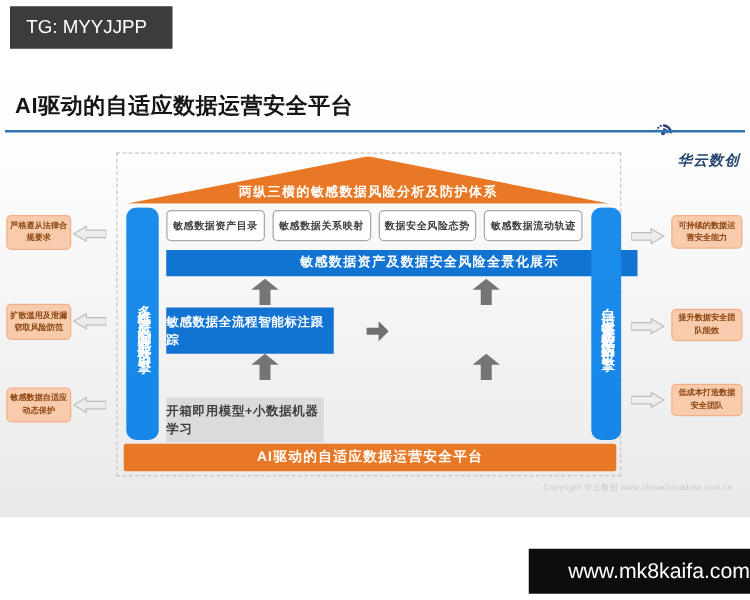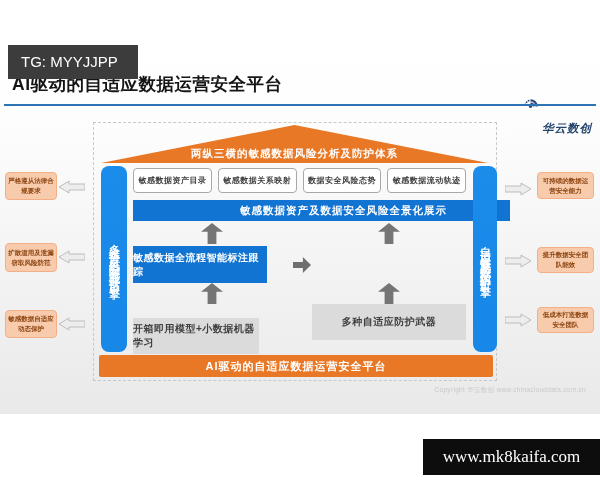--- a/index.html
+++ b/index.html
@@ -4,23 +4,23 @@
 <style>
   html,body{margin:0;padding:0;}
   body{width:600px;height:480px;background:#ffffff;font-family:"Liberation Sans",sans-serif;overflow:hidden;}
   .abs{position:absolute;}
   .page{position:relative;width:600px;height:480px;background:#ffffff;overflow:hidden;}
 
   .slide{position:absolute;left:0;top:44px;width:600px;height:370px;
     background:linear-gradient(180deg,#ffffff 0%,#fdfdfd 22%,#f3f3f3 62%,#e9e9e9 100%);}
 
   .tg-bar{position:absolute;left:8px;top:5px;width:130px;height:34px;background:#3c3c3c;
-    color:#ffffff;font-size:15px;line-height:34px;padding-left:13px;box-sizing:border-box;margin-top:40px;}
+    color:#ffffff;font-size:15px;line-height:34px;padding-left:13px;box-sizing:border-box;}
   .mk8-bar{position:absolute;left:423px;top:439px;width:177px;height:36px;background:#0d0d0d;
-    color:#ffffff;font-size:17px;line-height:36px;text-align:center;font-family:Liberation Serif, serif;}
+    color:#ffffff;font-size:17px;line-height:36px;text-align:right;}
 
   .page-title{position:absolute;left:12px;top:28px;margin:0;font-size:17.5px;font-weight:bold;color:#151515;letter-spacing:0.5px;}
   .title-underline{position:absolute;left:4px;top:60px;width:592px;height:2px;background:#2e74b5;}
   .logo{position:absolute;right:8px;top:33px;display:flex;align-items:center;gap:3px;}
   .logo-text{font-family:"Liberation Serif",serif;font-style:italic;font-weight:bold;font-size:11.5px;color:#24456e;letter-spacing:1px;margin-top:44px;}
 
   
   .diagram{position:absolute;left:93px;top:78px;width:404px;height:259px;border:1px dashed #c8c8c8;box-sizing:border-box;}
 
   .roof{left:7px;top:2px;width:387px;height:38px;background:#e87825;
@@ -108,21 +108,20 @@
       <div class="abs arrow-up" style="left:107px;top:100px;"></div>
       <div class="abs arrow-up" style="left:284px;top:100px;"></div>
 
       <div class="abs proc l">敏感数据全流程智能标注跟踪</div>
       <div class="abs arrow-right-solid" style="left:199px;top:134px;"></div>
 
       <div class="abs arrow-up" style="left:107px;top:160px;"></div>
       <div class="abs arrow-up" style="left:284px;top:160px;"></div>
 
       <div class="abs gray-box l">开箱即用模型+小数据机器学习</div>
-      <div class="abs gray-box r">多种自适应防护武器</div>
 
       <div class="abs rail l">多维分层风险智能评估引擎</div>
       <div class="abs rail r">自适应敏感数据防护引擎</div>
 
       <div class="abs bottom-bar">AI驱动的自适应数据运营安全平台</div>
     </div>
 
     <div class="note abs" style="left:5px;top:128px;width:52px;height:28px;">
       <span>严格遵从法律合</span>
       <span>规要求</span>

